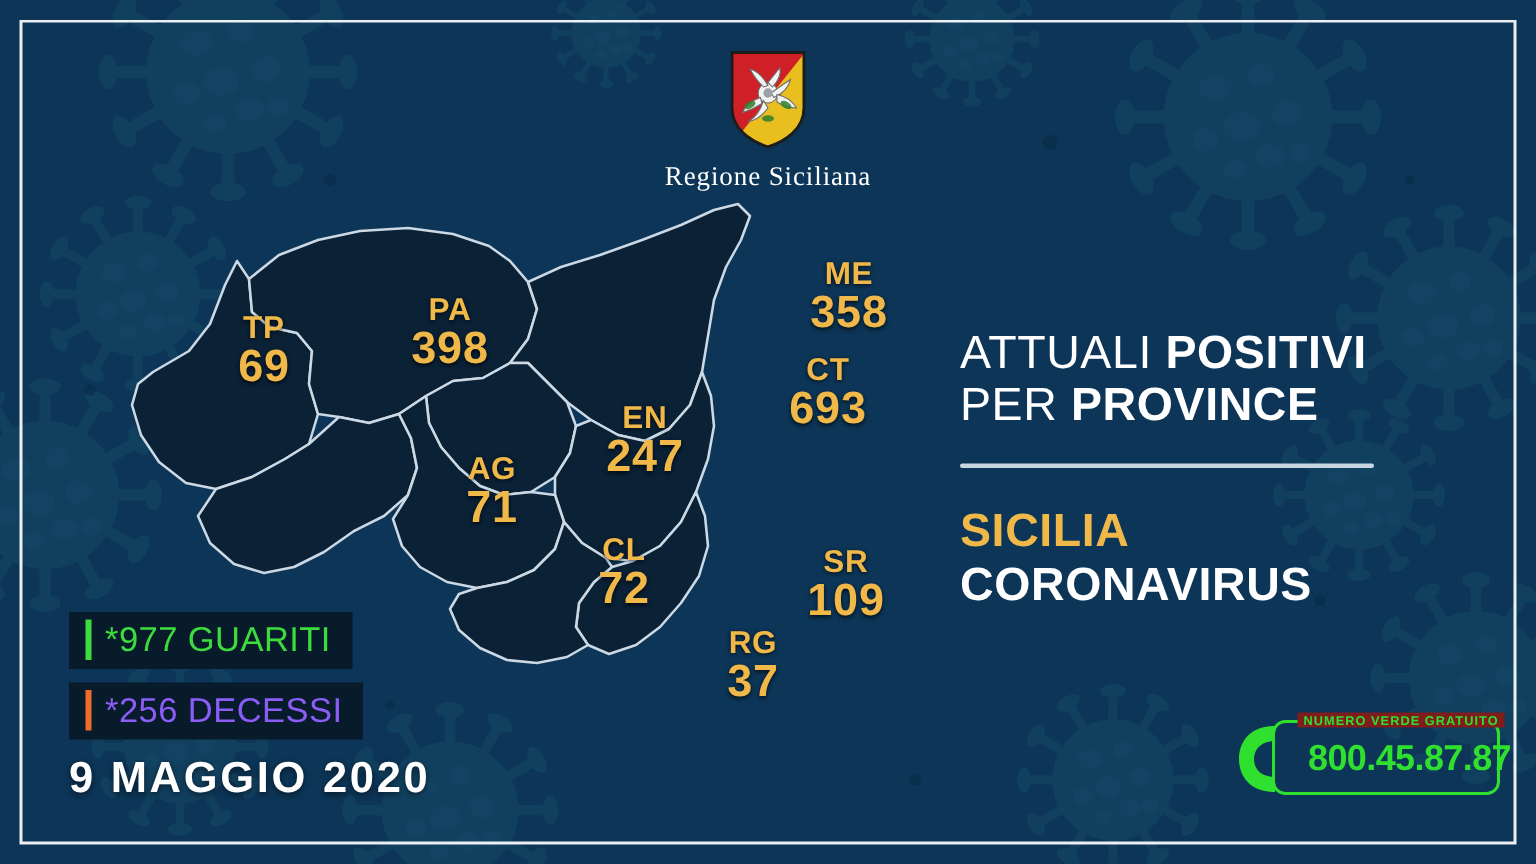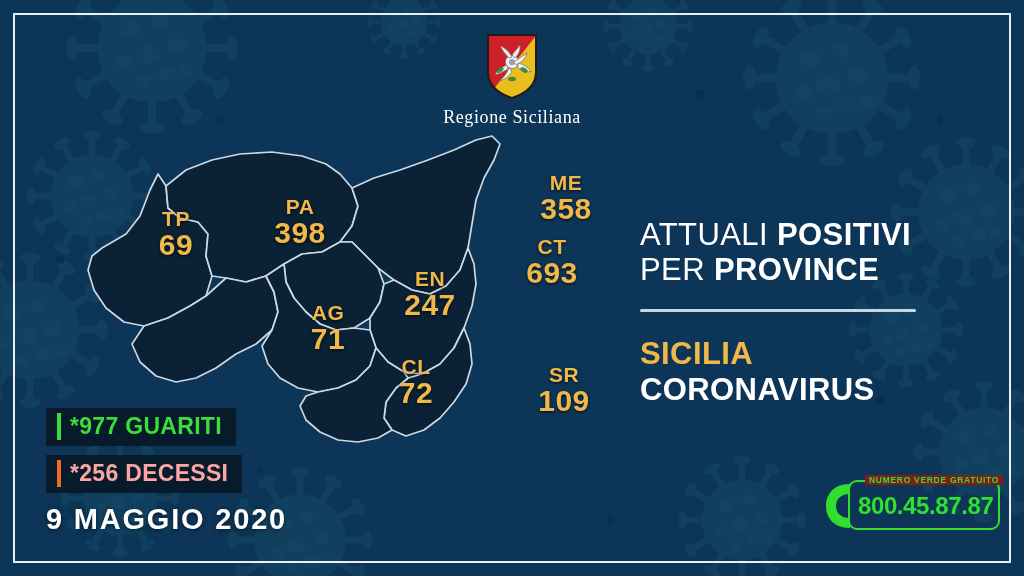--- a/index.html
+++ b/index.html
@@ -58,26 +58,26 @@
   #panel-sicilia {
     color:#f0b849; font-size:31px; font-weight:bold; letter-spacing:.4px; line-height:1.15;
   }
 
   
   #badges { position:absolute; left:46px; top:408px; }
   .badge {
     display:flex; align-items:center;
     background:#071b2b; margin-bottom:9px;
     padding:5px 14px 6px 11px; width:max-content;
-    font-size:23px; font-weight:bold; letter-spacing:.3px;
+    font-size:23px; font-weight:normal; letter-spacing:.3px;
   }
   .badge-bar { width:4px; align-self:stretch; margin-right:9px; }
   .badge.recovered { color:#3ddc3d; }
   .badge.recovered .badge-bar { background:#3ddc3d; }
-  .badge.deaths { color:#fca5a5; }
+  .badge.deaths { color:#8b5cf6; }
   .badge.deaths .badge-bar { background:#f06a2a; }
 
   
   #date {
     position:absolute; left:46px; top:503px;
     color:#ffffff; font-size:29px; font-weight:bold; letter-spacing:1.8px;
     text-shadow:0 1px 4px rgba(0,0,0,.55);
   }
 
   
@@ -86,21 +86,21 @@
     position:absolute; left:26px; top:2px; width:152px; height:50px;
     border:2px solid #2fe02f; border-radius:9px;
   }
   #phone-label {
     position:absolute; left:43px; top:-3px;
     background:#7f1d1d; padding:0 4px;
     color:#2fe02f; font-size:8.5px; font-weight:bold; letter-spacing:.7px;
     white-space:nowrap;
   }
   #phone-number {
-    position:absolute; left:36px; top:14px;
+    position:absolute; left:50px; top:14px;
     color:#2fe02f; font-size:24px; font-weight:bold; letter-spacing:-.4px;
     white-space:nowrap;
   }
   #phone-icon { position:absolute; left:0px; top:2px; }
 </style>
 </head>
 <body>
 
 <div id="stage">
 
@@ -299,20 +299,24 @@
       <span class="prov-val">693</span>
     </div>
     <div class="prov-label" style="left:334px; top:226px; width:84px;">
       <span class="prov-code">CL</span>
       <span class="prov-val">72</span>
     </div>
     <div class="prov-label" style="left:478px; top:234px; width:92px;">
       <span class="prov-code">SR</span>
       <span class="prov-val">109</span>
     </div>
+    <div class="prov-label" style="left:420px; top:288px; width:84px;">
+      <span class="prov-code">RG</span>
+      <span class="prov-val">37</span>
+    </div>
   </div>
 
   <div id="panel">
     <div class="headline">
       <span>ATTUALI </span><b>POSITIVI</b>
     </div>
     <div class="headline">
       <span>PER </span><b>PROVINCE</b>
     </div>
 

